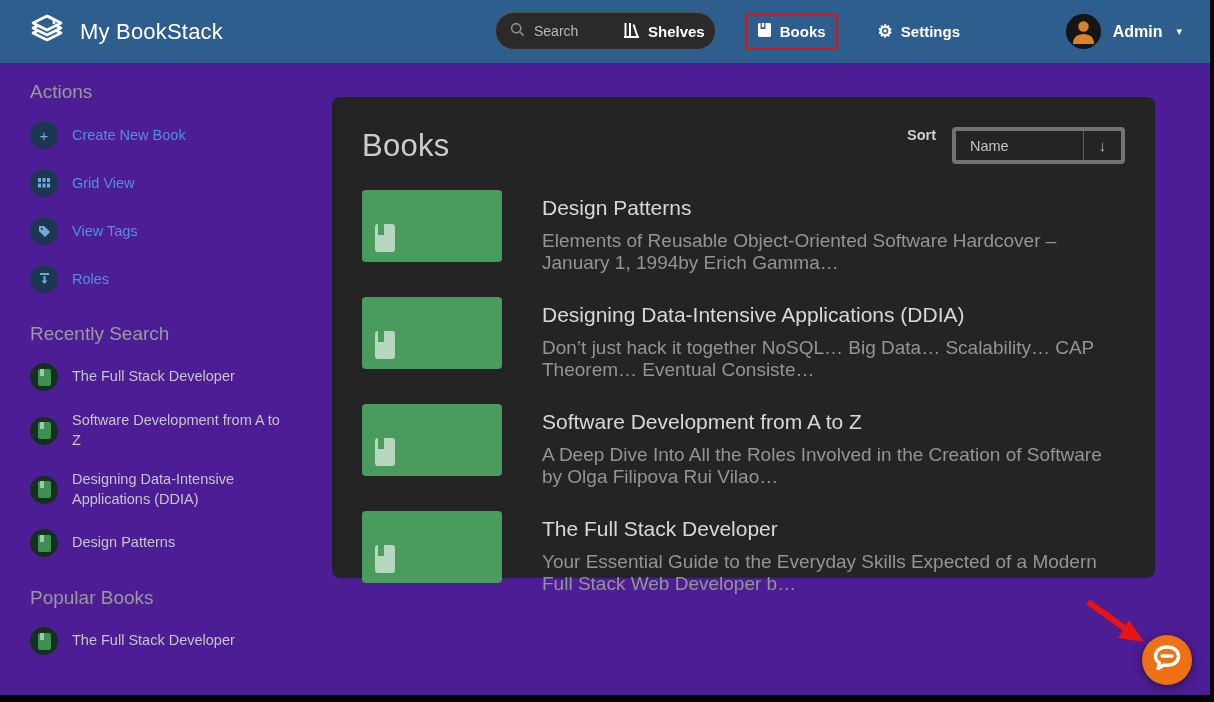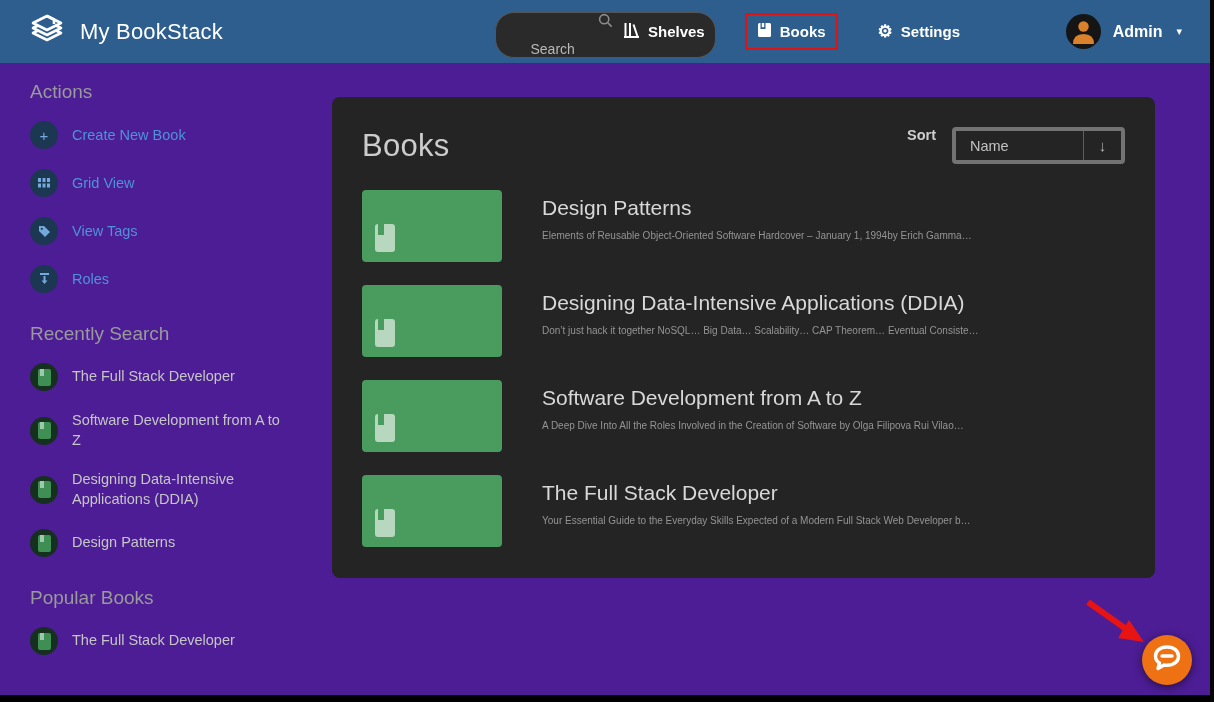--- a/index.html
+++ b/index.html
@@ -5,23 +5,23 @@
   * { margin:0; padding:0; box-sizing:border-box; }
   html,body { width:1214px; height:702px; overflow:hidden; }
   body { font-family:"Liberation Sans", sans-serif; background:#121212; }
   .screen { position:relative; width:1214px; height:702px; background:#4c1d95; }
 
   
   .navbar { position:absolute; top:0; left:0; width:1210px; height:63px;
     background:#2d5e8d; display:flex; align-items:center; padding:0 28px; }
   .brand { display:flex; align-items:center; gap:14px; cursor:pointer; }
   .brand-title { color:#fff; font-size:22px; font-weight:400; letter-spacing:.2px; }
-  .search-pill { position:absolute; left:495px; top:12px; width:221px; height:46px;
+  .search-pill { position:absolute; left:495px; top:12px; width:221px; height:38px;
     background:#2a2a2a; border:1px solid #555; border-radius:19px;
-    display:flex; align-items:center; padding:0 14px; gap:9px;flex-direction:column; }
+    display:flex; align-items:center; padding:0 14px; gap:9px; }
   .search-pill input { background:transparent; border:none; outline:none;
     color:#cfcfcf; font-size:14px; width:150px; font-family:"Liberation Sans",sans-serif; }
   .search-pill input::placeholder { color:#b9b9b9; }
   .nav-links { position:absolute; right:240px; top:0; height:63px; display:flex; align-items:center; gap:30px; }
   .nav-link { display:flex; align-items:center; gap:8px; color:#fff;
     font-size:15px; font-weight:700; cursor:pointer; padding:7px 10px; }
   .nav-link.highlighted { border:2px solid #e01212; }
   .user-menu { position:absolute; right:28px; top:0; height:63px; display:flex; align-items:center; gap:12px; cursor:pointer; }
   .avatar { width:35px; height:35px; border-radius:50%; background:#151515; overflow:hidden;
     display:flex; align-items:flex-end; justify-content:center; }
@@ -59,21 +59,21 @@
     background:transparent; border-top:none; border-right:none; border-bottom:none;
     font-family:"Liberation Sans",sans-serif; }
 
   .book-row { display:flex; align-items:flex-start; gap:40px; margin-bottom:23px; cursor:pointer; }
   .cover { width:140px; height:72px; background:#4a9c5e; border-radius:4px; position:relative; flex-shrink:0; }
   .cover-glyph { position:absolute; left:13px; bottom:10px; width:20px; height:28px;
     background:#b7d8be; border-radius:3px; }
   .cover-glyph::after { content:""; position:absolute; left:3px; top:0; width:6px; height:11px; background:#4a9c5e; }
   .book-text { padding-top:6px; }
   .book-title { color:#d8d8d8; font-size:21px; font-weight:400; margin-bottom:10px; }
-  .book-desc { color:#949494; font-size:10px; }
+  .book-desc { color:#949494; font-size:19px; }
 
   
   .fab { position:absolute; left:1142px; top:635px; width:50px; height:50px; border-radius:50%;
     background:#ee7214; display:flex; align-items:center; justify-content:center; cursor:pointer;
     box-shadow:0 2px 8px rgba(0,0,0,.5); }
   .annot-arrow { position:absolute; left:1082px; top:596px; pointer-events:none; }
 
   .bottom-strip { position:absolute; left:0; bottom:0; width:1214px; height:7px; background:#000; }
   .right-strip { position:absolute; right:0; top:0; width:4px; height:702px; background:#060606; }
 </style>

